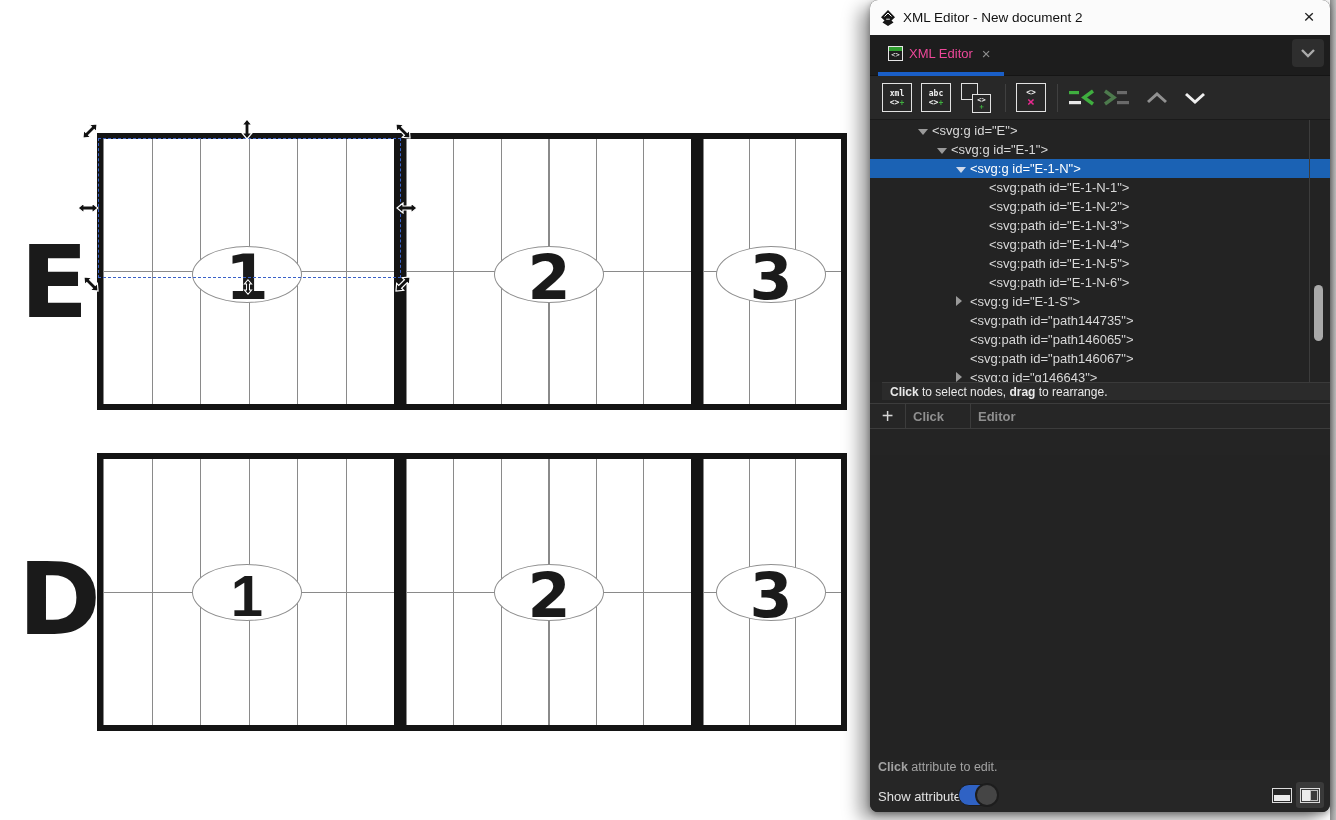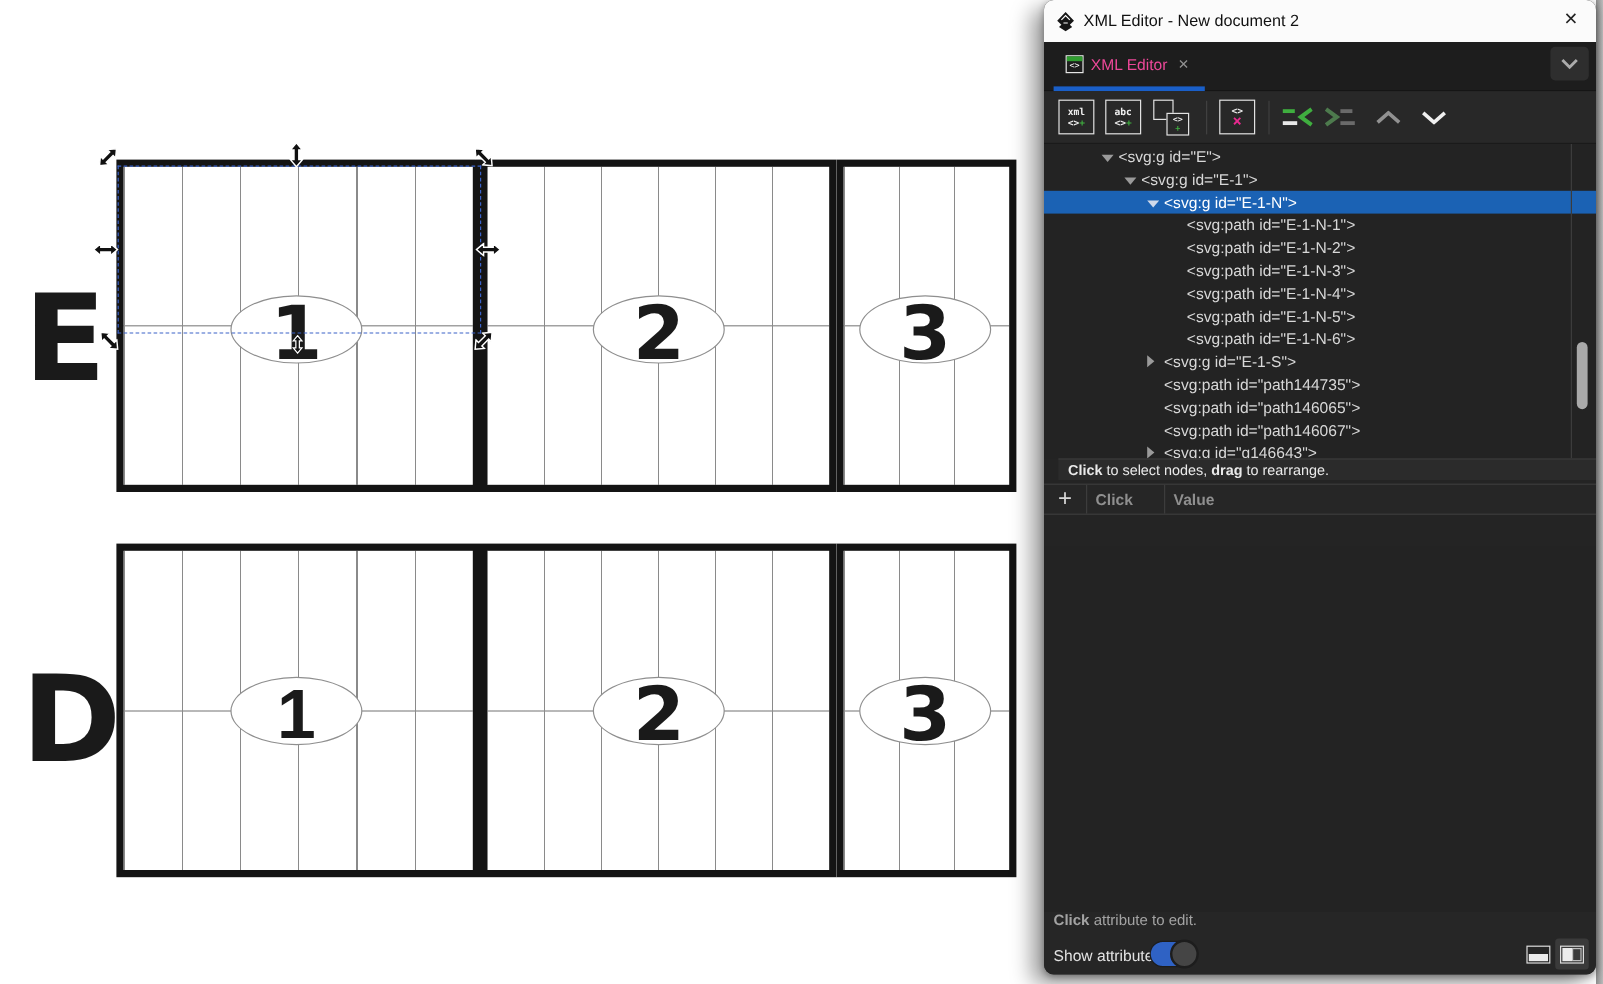--- a/index.html
+++ b/index.html
@@ -332,21 +332,21 @@
     <span><b>Click</b><span> to select nodes, </span><b>drag</b><span> to rearrange.</span></span>
   </div>
 
   <div id="attr-header">
     <div class="acell1">
       <span style="font-size:20px;color:#d6d6d6;font-weight:normal;">+</span>
     </div>
     <div class="asep"></div>
     <div class="acell2">Click</div>
     <div class="asep"></div>
-    <div class="acell3">Value</div>
+    <div class="acell3">Editor</div>
   </div>
   <div id="attr-fill"></div>
 
   <div id="footer">
     <div id="attr-hint">
       <b>Click</b><span> attribute to edit.</span>
     </div>
     <div id="show-attrs-label">Show attributes</div>
     <div id="toggle">
       <div class="knob"></div>

